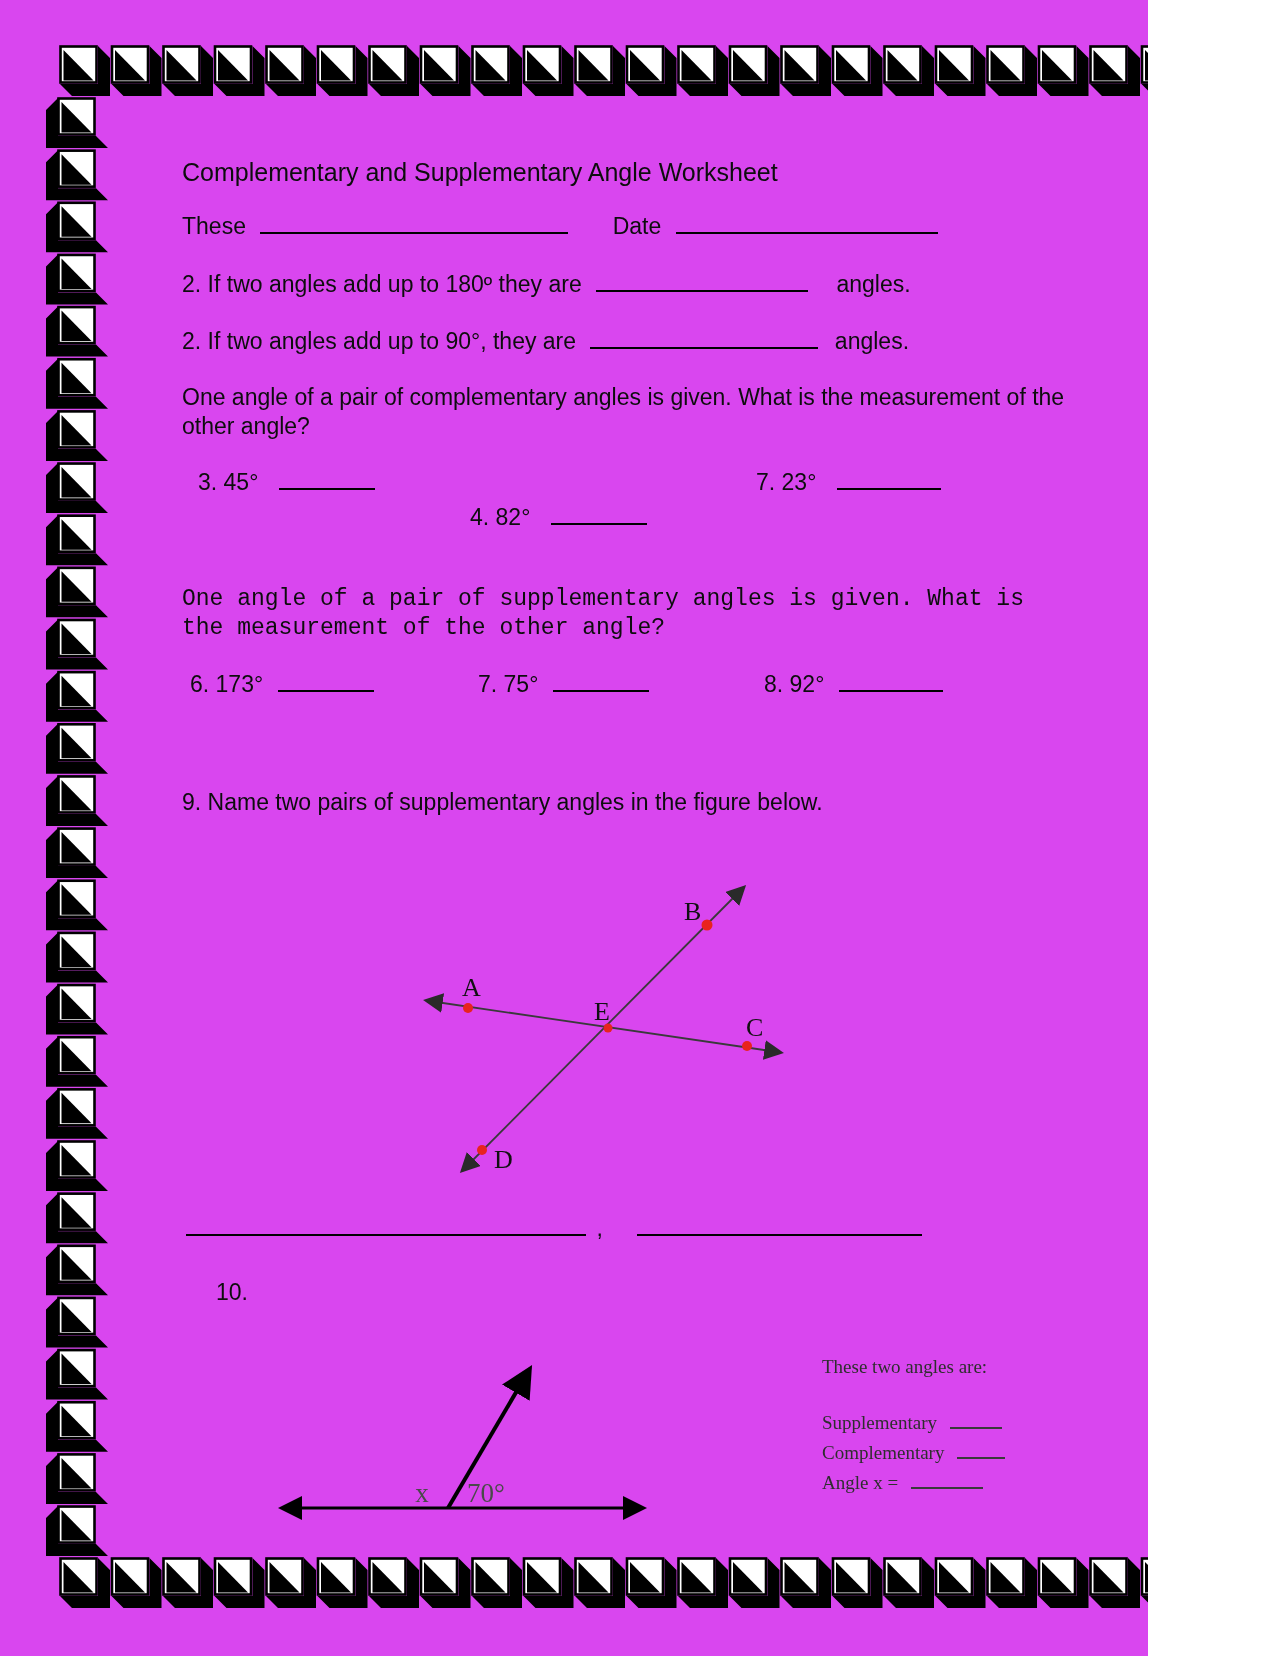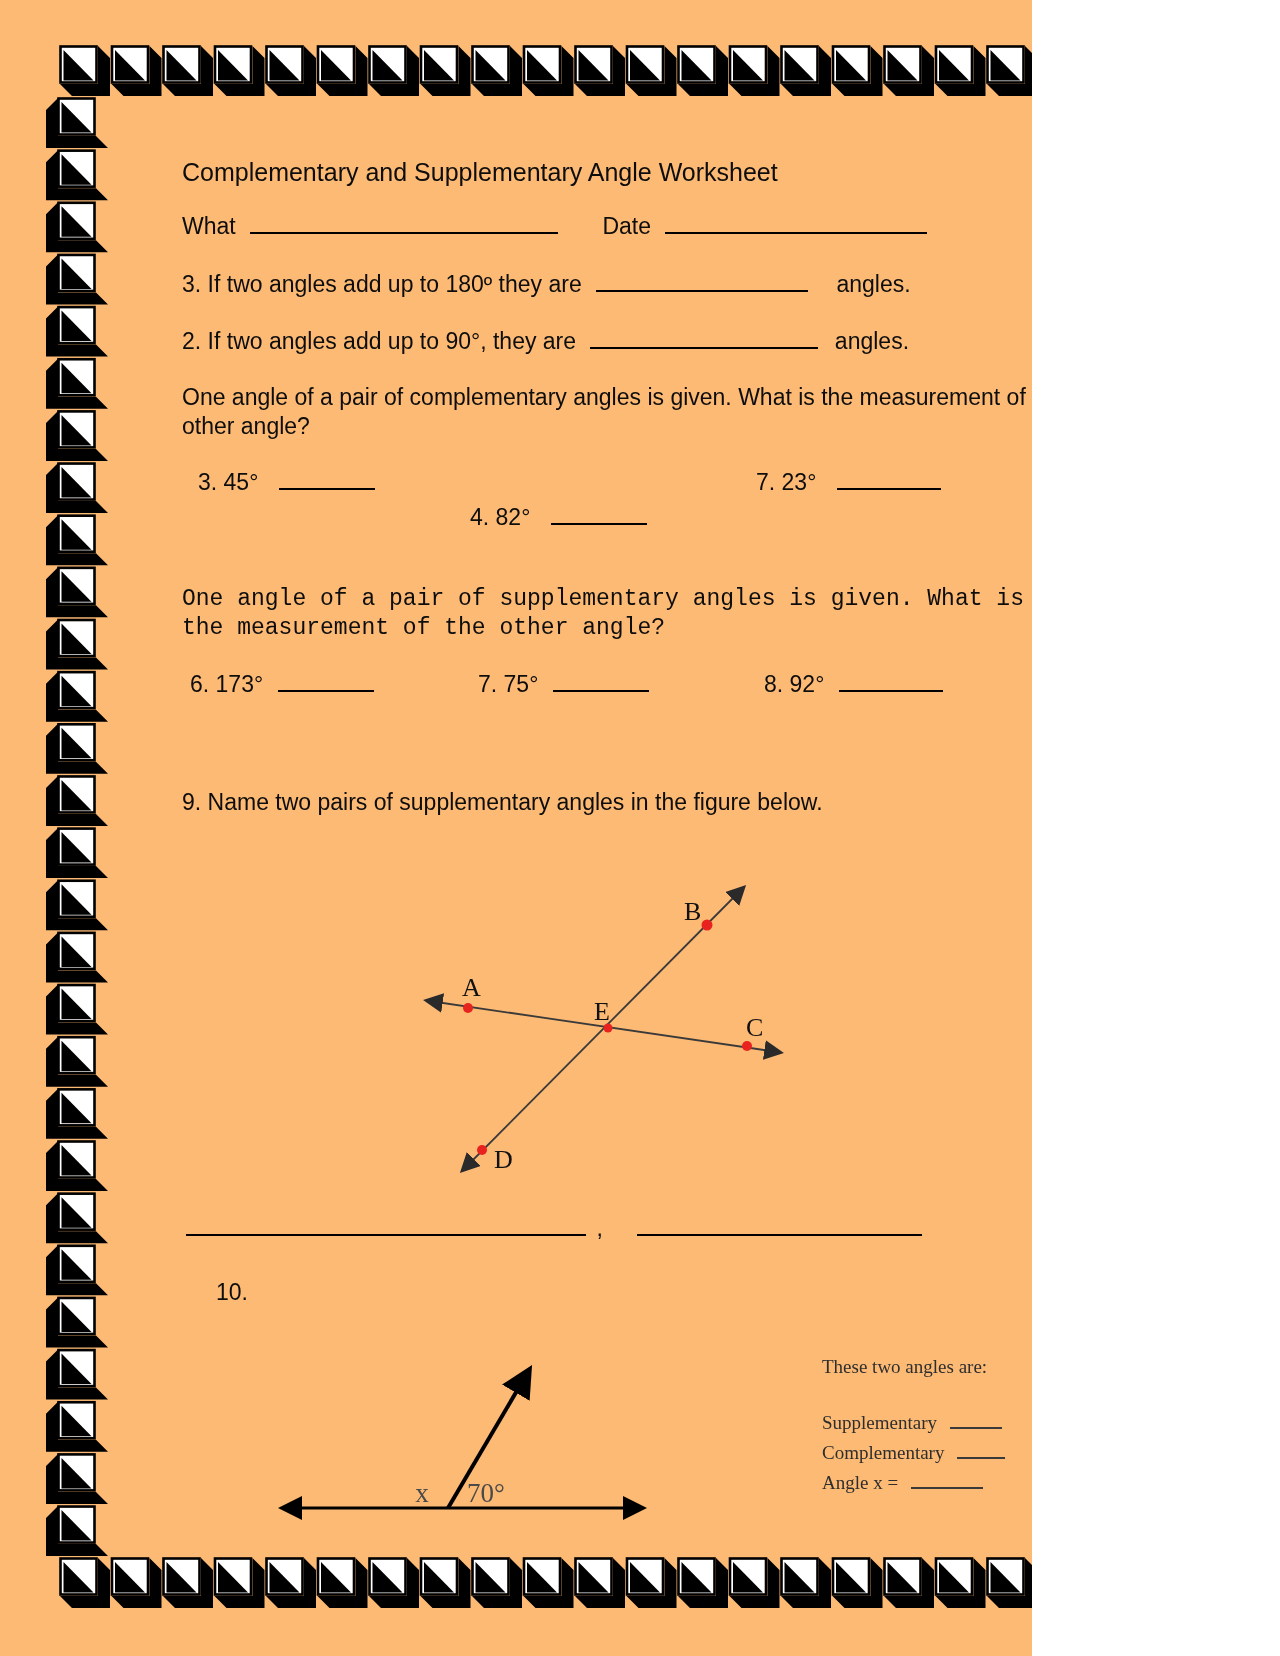--- a/index.html
+++ b/index.html
@@ -1,19 +1,19 @@
 <!DOCTYPE html>
 <html><head>
 <meta charset="utf-8">
 <style>
   html,body{margin:0;padding:0;background:#ffffff;}
   #page{
     position:relative;
-    width:1032px;height:1656px;
-    background:#fdba74;
+    width:1148px;height:1656px;
+    background:#d946ef;
     overflow:hidden;
     font-family:"Liberation Sans", sans-serif;
     color:#0d0d0d;
   }
   .abs{position:absolute;}
   .body-text{font-size:23px;line-height:28px;white-space:nowrap;}
   .wrap-text{font-size:23px;line-height:29px;white-space:normal;}
   .blank{display:inline-block;border-bottom:2px solid #000;height:20px;vertical-align:baseline;}
   .title{font-size:25px;}
   .row-cell{position:absolute;top:0;}
@@ -543,28 +543,28 @@
       <g transform="translate(0 1408.05)">
       <path d="M0,13 L12,1 L12,39 L50,39 L62,51 L0,51 Z" fill="#000"></path>
       <rect x="12.5" y="1.5" width="36" height="36" fill="#fff" stroke="#000" stroke-width="2.6"></rect>
       <path d="M15.5,5 L15.5,35.5 L45.5,35.5 Z" fill="#000"></path>
     </g>
     </svg>
 
   <div class="abs title" style="left:182px;top:158px;">Complementary and Supplementary Angle Worksheet</div>
 
   <div class="abs body-text" style="left:182px;top:212px;width:900px;">
-    <span>What</span>
+    <span>These</span>
     <span class="blank" style="width:308px;margin-left:8px;"></span>
     <span style="display:inline-block;margin-left:38px;">Date</span>
     <span class="blank" style="width:262px;margin-left:8px;"></span>
   </div>
 
   <div class="abs body-text" style="left:182px;top:270px;">
-    <span>3.  If two angles add up to 180º they are</span>
+    <span>2.  If two angles add up to 180º they are</span>
     <span class="blank" style="width:212px;margin-left:8px;"></span>
     <span style="display:inline-block;margin-left:22px;">angles.</span>
   </div>
 
   <div class="abs body-text" style="left:182px;top:327px;">
     <span>2.  If two angles add up to 90°, they are</span>
     <span class="blank" style="width:228px;margin-left:8px;"></span>
     <span style="display:inline-block;margin-left:10px;">angles.</span>
   </div>
 

